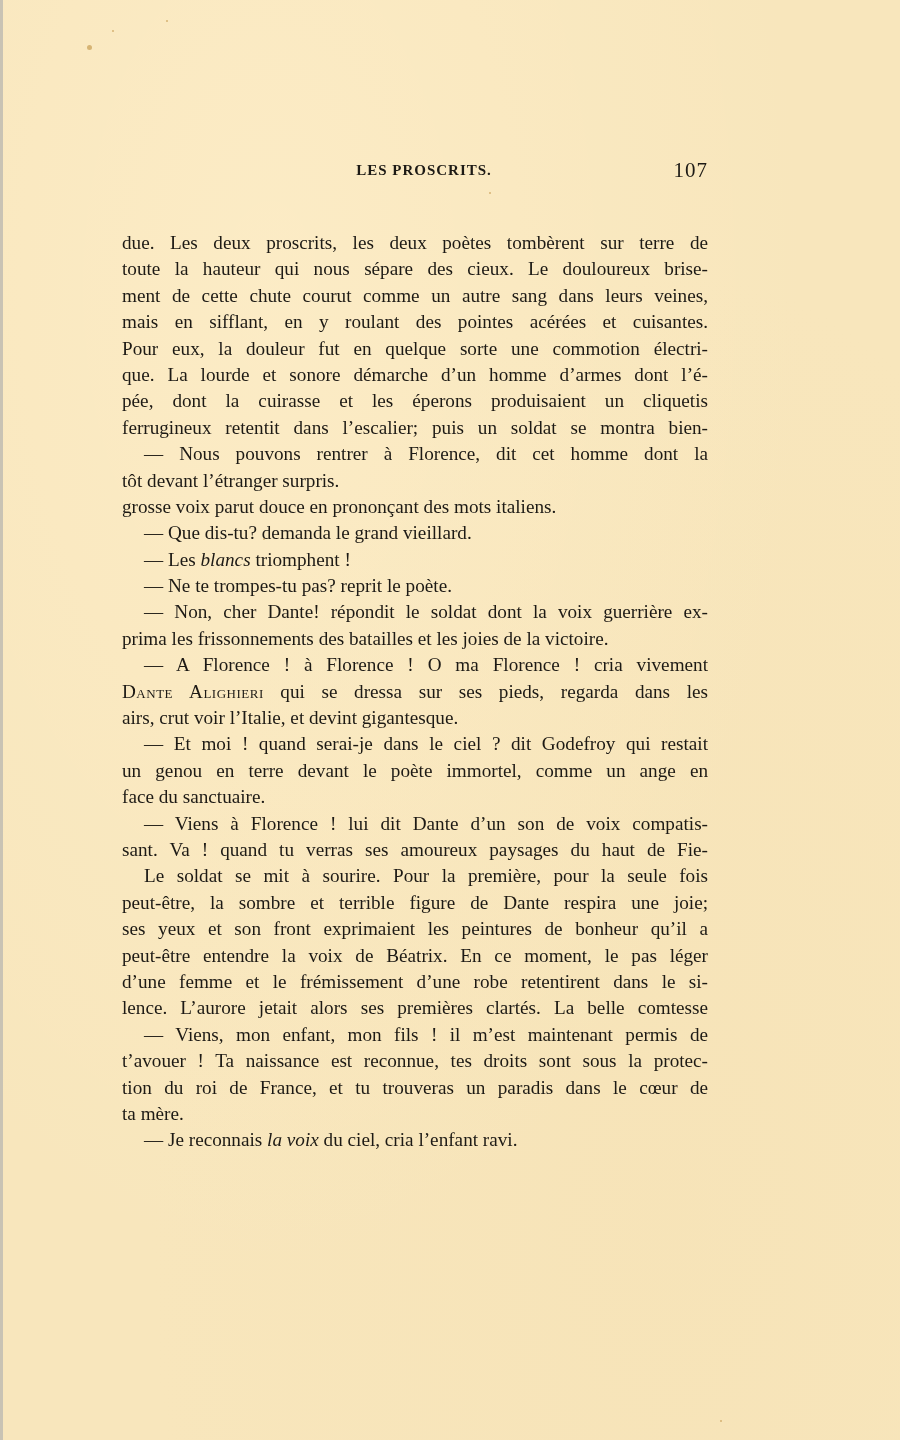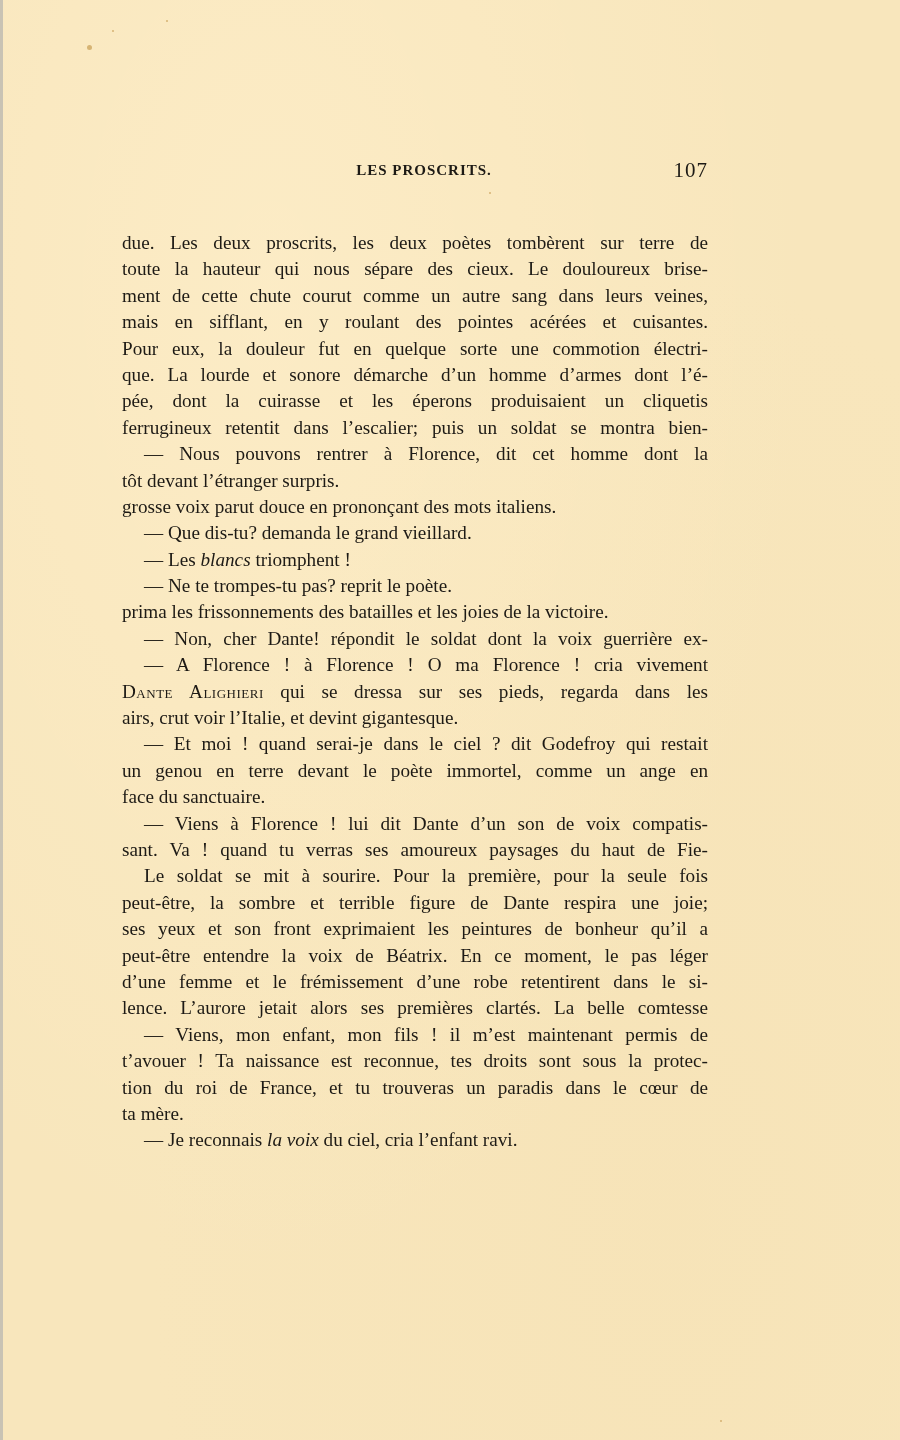--- a/index.html
+++ b/index.html
@@ -126,22 +126,22 @@
     <span class="line last">grosse voix parut douce en prononçant des mots italiens.</span>
 
     <span class="line indent last">— Que dis-tu? demanda le grand vieillard.</span>
 
     <span class="line indent last">
       <span>— Les </span><em>blancs</em><span> triomphent !</span>
     </span>
 
     <span class="line indent last">— Ne te trompes-tu pas? reprit le poète.</span>
 
+    <span class="line indent">— Non, cher Dante! répondit le soldat dont la voix guerrière ex-</span>
     <span class="line last">prima les frissonnements des batailles et les joies de la victoire.</span>
-    <span class="line indent">— Non, cher Dante! répondit le soldat dont la voix guerrière ex-</span>
 
     <span class="line indent">— A Florence ! à Florence ! O ma Florence ! cria vivement</span>
     <span class="line"><span class="sc">Dante Alighieri</span><span> qui se dressa sur ses pieds, regarda dans les</span></span>
     <span class="line last">airs, crut voir l’Italie, et devint gigantesque.</span>
 
     <span class="line indent">— Et moi ! quand serai-je dans le ciel ? dit Godefroy qui restait</span>
     <span class="line">un genou en terre devant le poète immortel, comme un ange en</span>
     <span class="line last">face du sanctuaire.</span>
 
     <span class="line indent">— Viens à Florence ! lui dit Dante d’un son de voix compatis-</span>

